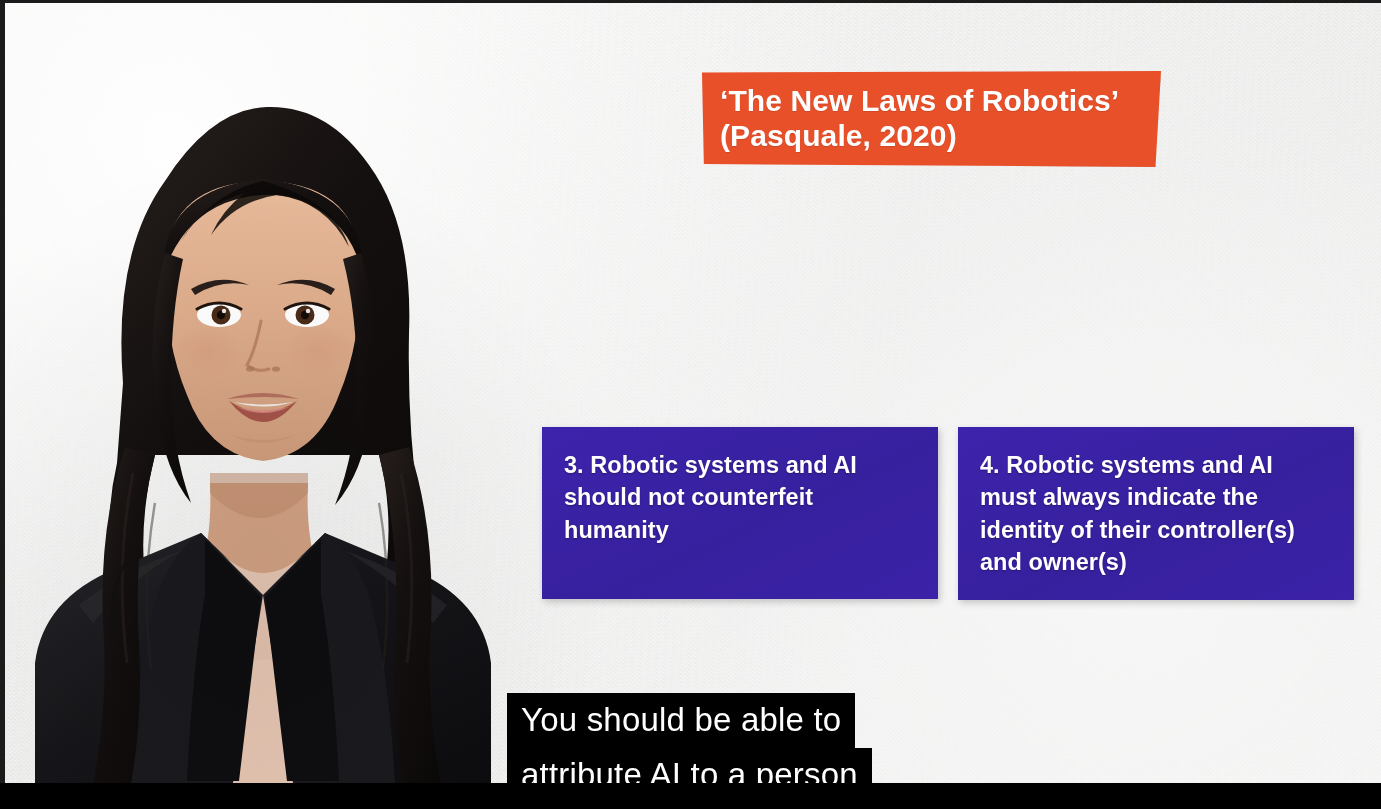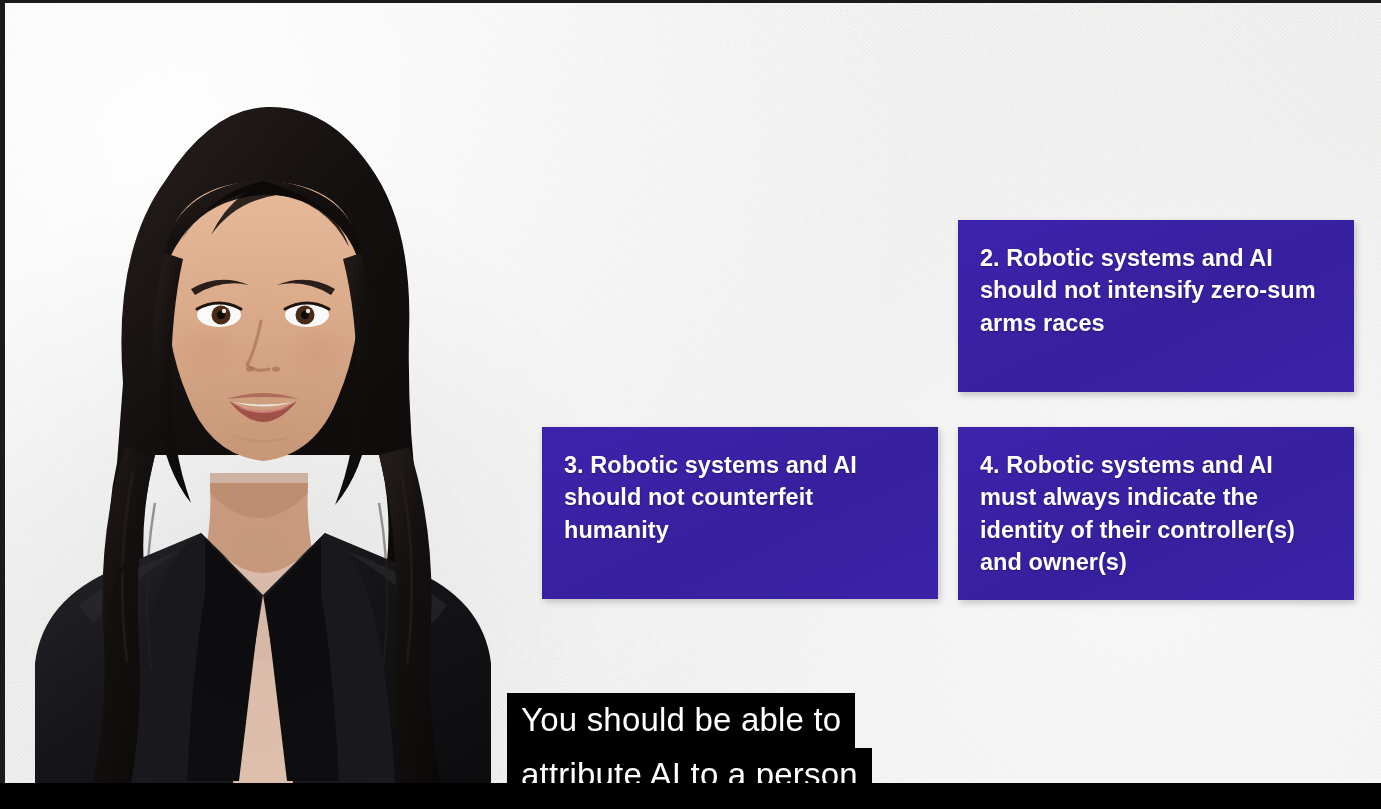--- a/index.html
+++ b/index.html
@@ -247,25 +247,26 @@
         <path d="M150 500 Q136 580 146 666" stroke="#2b2320" stroke-width="2.4" fill="none" opacity="0.45"></path>
         <path d="M396 470 Q414 560 402 660" stroke="#2b2320" stroke-width="3" fill="none" opacity="0.55"></path>
         <path d="M374 500 Q388 580 378 666" stroke="#2b2320" stroke-width="2.4" fill="none" opacity="0.45"></path>
 
         <path d="M120 560 Q102 596 108 630" stroke="#111111" stroke-width="2.6" fill="none" opacity="0.85"></path>
       </svg>
     </div>
 
     <div id="slide-vignette"></div>
 
-
-
-    <div class="law-box" id="law-box-2">
-      <div class="law-text">2. Robotic systems and AI should not intensify zero-sum arms races</div>
-    </div>
+    <div id="title-banner">
+      <div class="t-line">‘The New Laws of Robotics’</div>
+      <div class="t-line">(Pasquale, 2020)</div>
+    </div>
+
+
 
     <div class="law-box" id="law-box-3">
       <div class="law-text">3. Robotic systems and AI should not counterfeit humanity</div>
     </div>
 
     <div class="law-box" id="law-box-4">
       <div class="law-text">4. Robotic systems and AI must always indicate the identity of their controller(s) and owner(s)</div>
     </div>
 
     <div id="caption-block">

